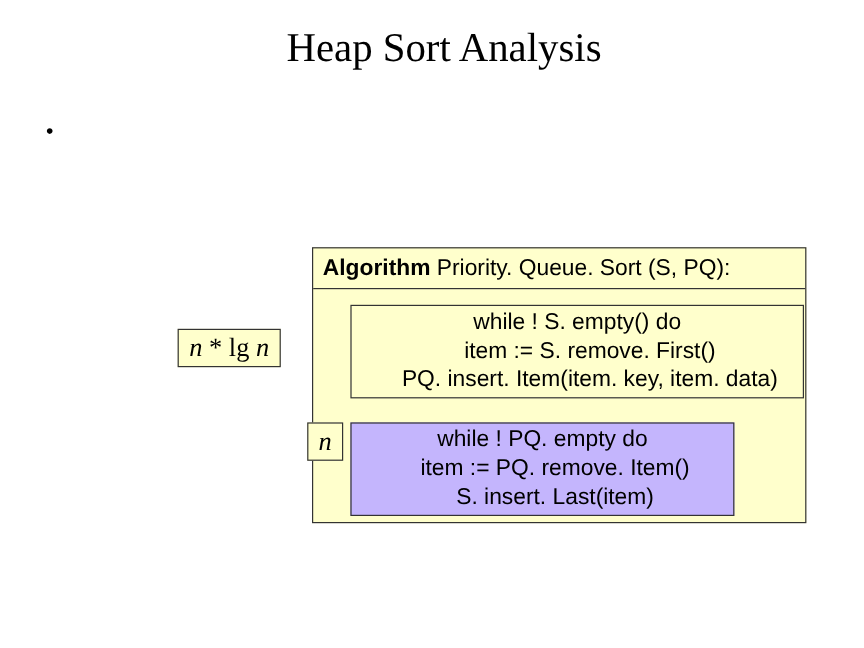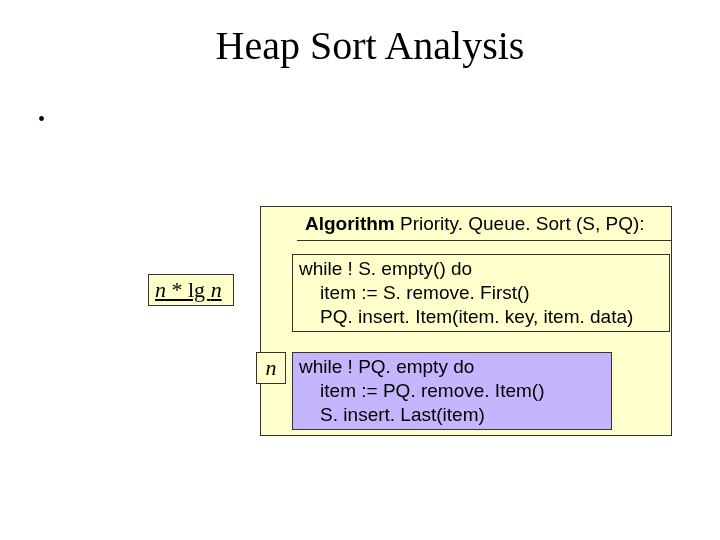--- a/index.html
+++ b/index.html
@@ -7,21 +7,21 @@
     width: 720px;
     height: 540px;
     background: #ffffff;
     font-family: "Times New Roman", Times, serif;
     color: #000;
     position: relative;
     overflow: hidden;
   }
   .title {
     text-align: center;
-    font-size: 40px;
+    font-size: 34px;
     margin-top: 22px;
     font-weight: normal;
     padding-left: 20px;
   }
   .bullet-row {
     margin-top: 42px;
     margin-left: 38px;
     font-size: 25px;
     display: flex;
     align-items: baseline;
@@ -42,28 +42,28 @@
     height: 230px;
     background: #ffffcc;
     border: 1.5px solid #333;
   }
   .alg-header {
     font-family: "Comic Sans MS", "Comic Sans", cursive, sans-serif;
     font-size: 19px;
     padding: 6px 8px 0 8px;
     border-bottom: 1.5px solid #333;
     height: 34px;
-    margin-left: 36px;
   }
   .alg-header .kw { font-weight: bold; }
   .code-block {
     font-family: "Comic Sans MS", "Comic Sans", cursive, sans-serif;
     font-size: 19px;
     line-height: 1.25;
     white-space: pre;
+    text-align: center;
   }
   .code-block-1 {
     position: absolute;
     left: 292px;
     top: 254px;
     width: 378px;
     height: 78px;
     border: 1.5px solid #333;
     background: #ffffcc;
     padding: 2px 6px 2px 6px;
@@ -83,22 +83,21 @@
     font-size: 22px;
     border: 1.5px solid #333;
     background: #ffffcc;
     padding: 2px 6px;
     position: absolute;
   }
   .label-nlgn {
     left: 148px;
     top: 274px;
     width: 86px;
-    text-align: left;
-    text-decoration: underline;
+    text-align: center;
   }
   .label-n {
     left: 256px;
     top: 352px;
     width: 30px;
     text-align: center;
   }
 </style>
 </head>
 <body>

